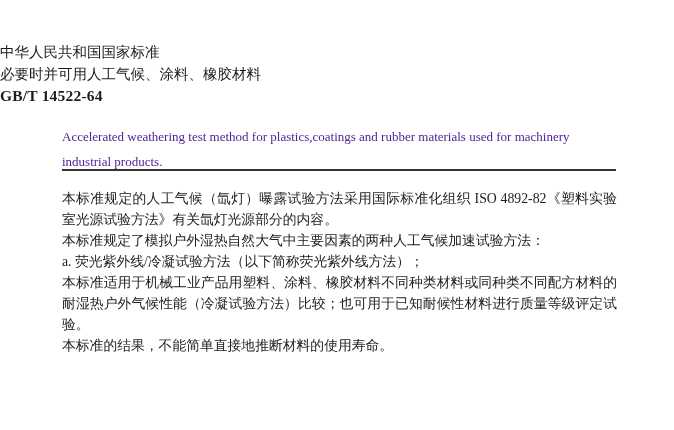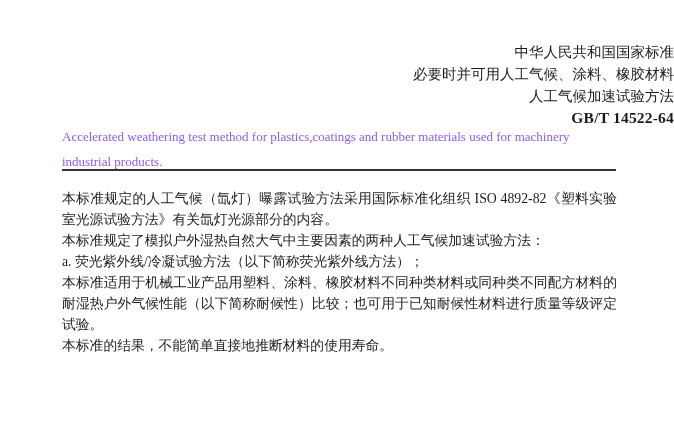--- a/index.html
+++ b/index.html
@@ -10,39 +10,39 @@
     height: 430px;
     background: #ffffff;
     font-family: "Liberation Serif", "DejaVu Serif", serif;
     color: #1c1c1c;
   }
   .title-block {
     position: absolute;
     top: 41px;
     left: 0;
     width: 674px;
-    text-align: right;
+    text-align: left;
     font-size: 14.5px;
     line-height: 22px;
     color: #1c1c1c;
   }
   .standard-code {
     font-size: 15.5px;
     font-weight: bold;
     letter-spacing: 0.2px;
   }
   .english-title {
     position: absolute;
     top: 124px;
     left: 62px;
     width: 558px;
     font-size: 13px;
     line-height: 25px;
     text-align: left;
-    color: #8b5cf6;
+    color: #4c1d95;
   }
   .divider {
     position: absolute;
     top: 169px;
     left: 62px;
     width: 554px;
     height: 2px;
     background: #333333;
   }
   .body-text {
@@ -59,29 +59,28 @@
   .sec-num { font-weight: bold; margin-right: 14px; }
 </style>
 </head>
 <body>
 
 <div class="page">
 
   <div class="title-block">
     <div>中华人民共和国国家标准</div>
     <div>必要时并可用人工气候、涂料、橡胶材料</div>
-    <div>人工气候加速试验方法</div>
     <div class="standard-code">GB/T 14522-64</div>
   </div>
 
   <div class="english-title">Accelerated weathering test method for plastics,coatings and rubber materials used for machinery industrial products.</div>
 
   <div class="divider"></div>
 
   <div class="body-text">
     <p>本标准规定的人工气候（氙灯）曝露试验方法采用国际标准化组织 ISO 4892-82《塑料实验室光源试验方法》有关氙灯光源部分的内容。</p>
     <p>本标准规定了模拟户外湿热自然大气中主要因素的两种人工气候加速试验方法：</p>
     <p>a. 荧光紫外线/冷凝试验方法（以下简称荧光紫外线方法）；</p>
-    <p>本标准适用于机械工业产品用塑料、涂料、橡胶材料不同种类材料或同种类不同配方材料的耐湿热户外气候性能（以下简称耐候性）比较；也可用于已知耐候性材料进行质量等级评定试验。</p>
+    <p>本标准适用于机械工业产品用塑料、涂料、橡胶材料不同种类材料或同种类不同配方材料的耐湿热户外气候性能（冷凝试验方法）比较；也可用于已知耐候性材料进行质量等级评定试验。</p>
     <p>本标准的结果，不能简单直接地推断材料的使用寿命。</p>
   </div>
 
 </div>
 
 </body></html>

